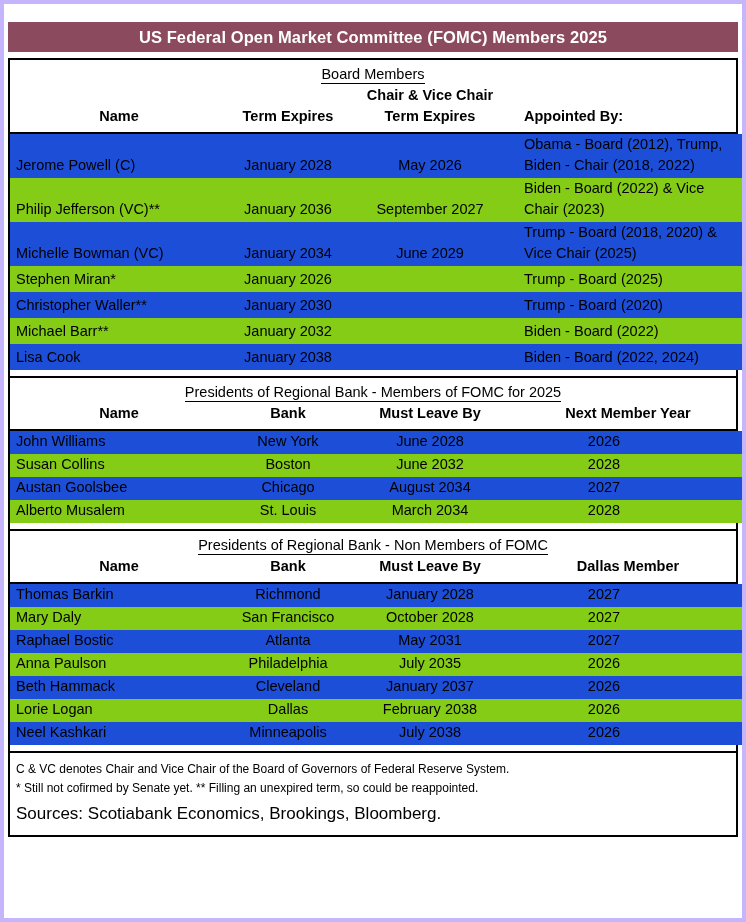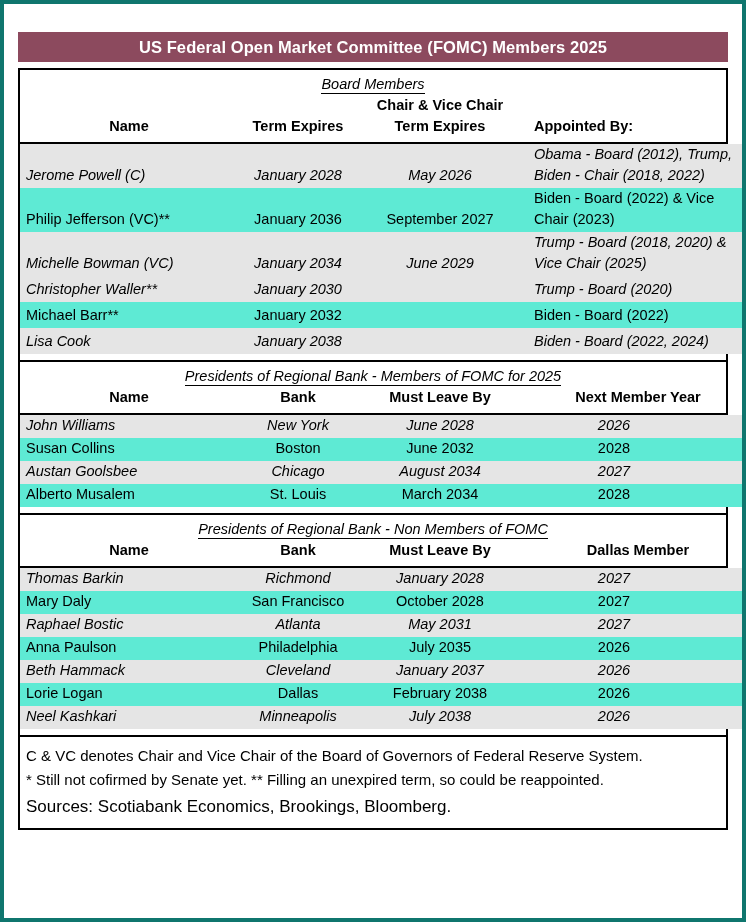--- a/index.html
+++ b/index.html
@@ -7,22 +7,22 @@
     margin: 0; padding: 0;
     width: 746px; height: 922px;
     background: #ffffff;
     font-family: "Liberation Sans", sans-serif;
   }
   #page {
     position: relative;
     width: 746px;
     height: 922px;
     background: #ffffff;
-    border: 4px solid #0f766e;
-    padding: 10px;
+    border: 4px solid #c4b5fd;
+    padding: 0;
     overflow: hidden;
   }
   .inner {
     width: 100%;
     height: 100%;
     background: #ffffff;
     padding: 0 4px;
   }
 
   
@@ -45,21 +45,20 @@
     border-top: 2px solid #000000;
     border-bottom: 2px solid #000000;
     border-left: 2px solid #000000;
     border-right: 2px solid #000000;
     background: #ffffff;
   }
   .block + .block { border-top: none; }
 
   .section-title {
     text-align: center;
-    font-style: italic;
     font-size: 14.5px;
     color: #000000;
     padding-top: 6px;
     padding-bottom: 1px;
     font-weight: normal;
   }
   .section-title span {
     border-bottom: 1px solid #000000;
     padding-bottom: 1px;
   }
@@ -98,43 +97,43 @@
   .th-name  { text-align: center; }
   .th-mid   { text-align: center; }
   .th-left  { text-align: left; padding-left: 12px; }
 
   td.c-left   { text-align: left; padding-left: 6px; }
   td.c-center { text-align: center; }
   td.c-appt   { text-align: left; padding-left: 12px; padding-right: 8px; }
   td.c-year   { text-align: center; padding-right: 48px; }
   td.c-bank   { text-align: center; }
 
-  tbody tr.shade td { background: #e5e5e5; font-style: italic; }
-  tbody tr.plain td { background: #5eead4; }
+  tbody tr.shade td { background: #1d4ed8; }
+  tbody tr.plain td { background: #84cc16; }
 
   tbody.board tr td { height: 26px; padding-bottom: 2px; }
 
   tbody.reg tr td { height: 23px; padding-bottom: 2px; }
 
   .rule-under-head {
     height: 2px;
     background: #000000;
   }
 
   .block-pad-bottom { height: 6px; background: #ffffff; }
 
   
   .notes {
     border: 2px solid #000000;
     border-top: none;
     background: #ffffff;
     padding: 7px 6px 8px 6px;
   }
   .note {
-    font-size: 15px;
+    font-size: 12px;
     color: #000000;
     line-height: 1.55;
     white-space: nowrap;
   }
   .note.source {
     font-size: 17px;
     padding-top: 3px;
   }
 </style>
 </head>
@@ -191,20 +190,26 @@
               <td class="c-center">January 2036</td>
               <td class="c-center">September 2027</td>
               <td class="c-appt">Biden - Board (2022) &amp; Vice Chair (2023)</td>
             </tr>
             <tr class="shade">
               <td class="c-left">Michelle Bowman (VC)</td>
               <td class="c-center">January 2034</td>
               <td class="c-center">June 2029</td>
               <td class="c-appt">Trump - Board (2018, 2020) &amp; Vice Chair (2025)</td>
             </tr>
+            <tr class="plain">
+              <td class="c-left">Stephen Miran*</td>
+              <td class="c-center">January 2026</td>
+              <td class="c-center"></td>
+              <td class="c-appt">Trump - Board (2025)</td>
+            </tr>
             <tr class="shade">
               <td class="c-left">Christopher Waller**</td>
               <td class="c-center">January 2030</td>
               <td class="c-center"></td>
               <td class="c-appt">Trump - Board (2020)</td>
             </tr>
             <tr class="plain">
               <td class="c-left">Michael Barr**</td>
               <td class="c-center">January 2032</td>
               <td class="c-center"></td>

